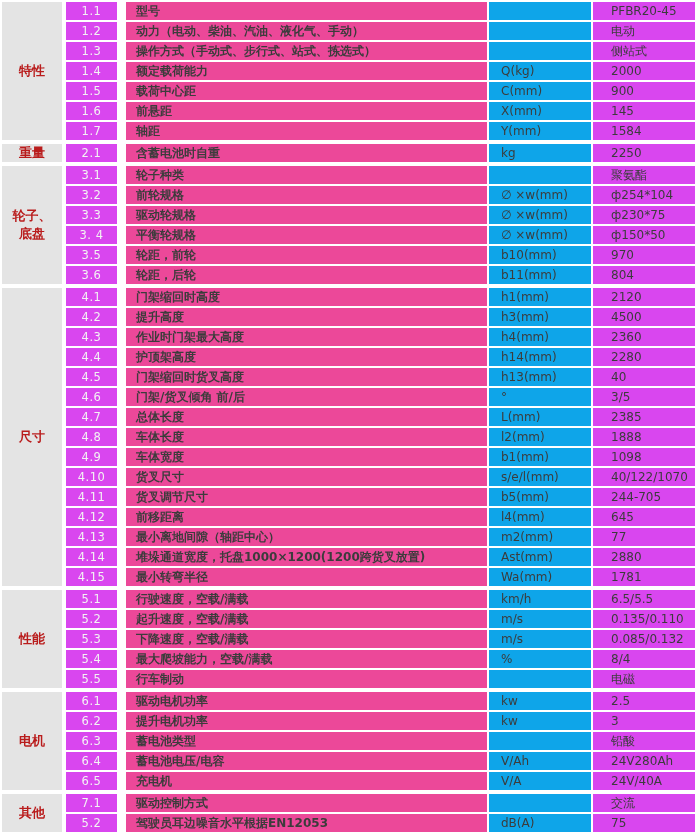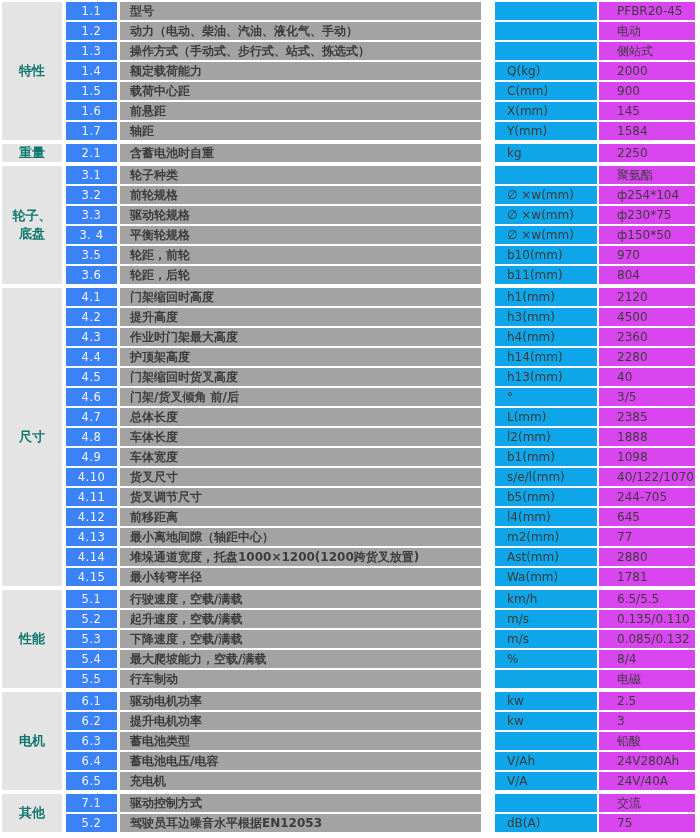--- a/index.html
+++ b/index.html
@@ -29,21 +29,21 @@
     flex: 0 0 60px;
     background: #e4e4e4;
     display: flex;
     align-items: center;
     justify-content: center;
     text-align: center;
     font-size: 13px;
     font-weight: 700;
     line-height: 1.35;
     white-space: pre-line;
-    color: #0f766e;
+    color: #b91c1c;
   }
   .rows {
     flex: 1;
     display: flex;
     flex-direction: column;
     gap: 2px;
     min-width: 0;
   }
   .row {
     display: flex;
@@ -53,31 +53,31 @@
   .cell {
     display: flex;
     align-items: center;
     overflow: hidden;
     white-space: nowrap;
     font-size: 12px;
     line-height: 18px;
   }
   .cell.num {
     flex: 0 0 51px;
-    margin-right: 3px;
-    background: #3b82f6;
+    margin-right: 9px;
+    background: #d946ef;
     color: #f3f3f3;
     justify-content: center;
     font-size: 11.5px;
     letter-spacing: 0.5px;
   }
   .cell.desc {
     flex: 0 0 361px;
-    margin-right: 14px;
-    background: #a3a3a3;
+    margin-right: 2px;
+    background: #ec4899;
     padding-left: 10px;
     font-weight: 600;
   }
   .cell.unit {
     flex: 0 0 102px;
     margin-right: 2px;
     background: #0ea5e9;
     padding-left: 12px;
   }
   .cell.value {

